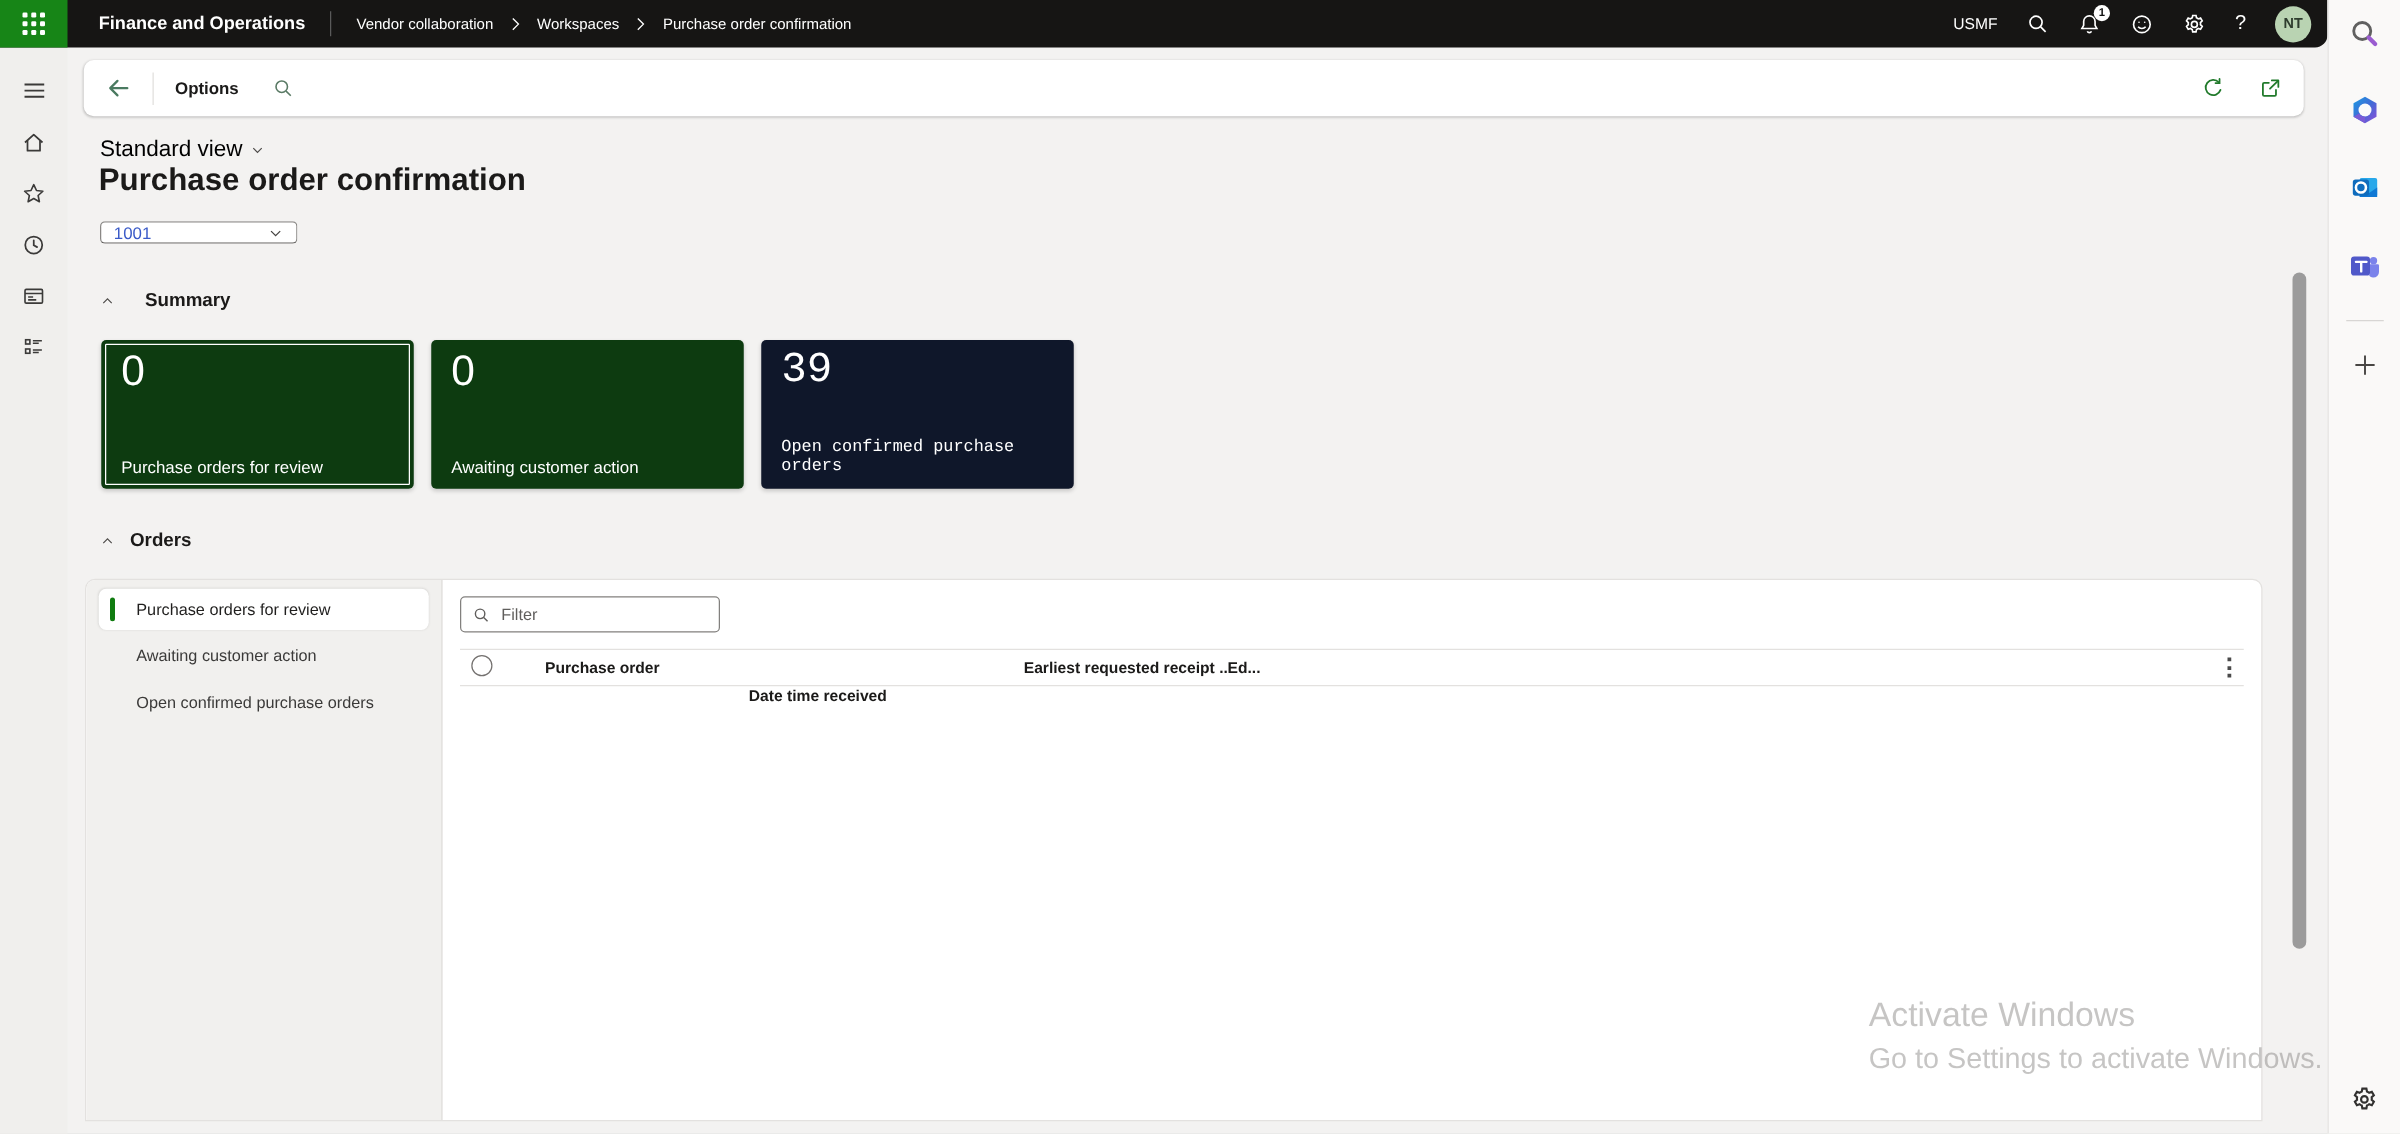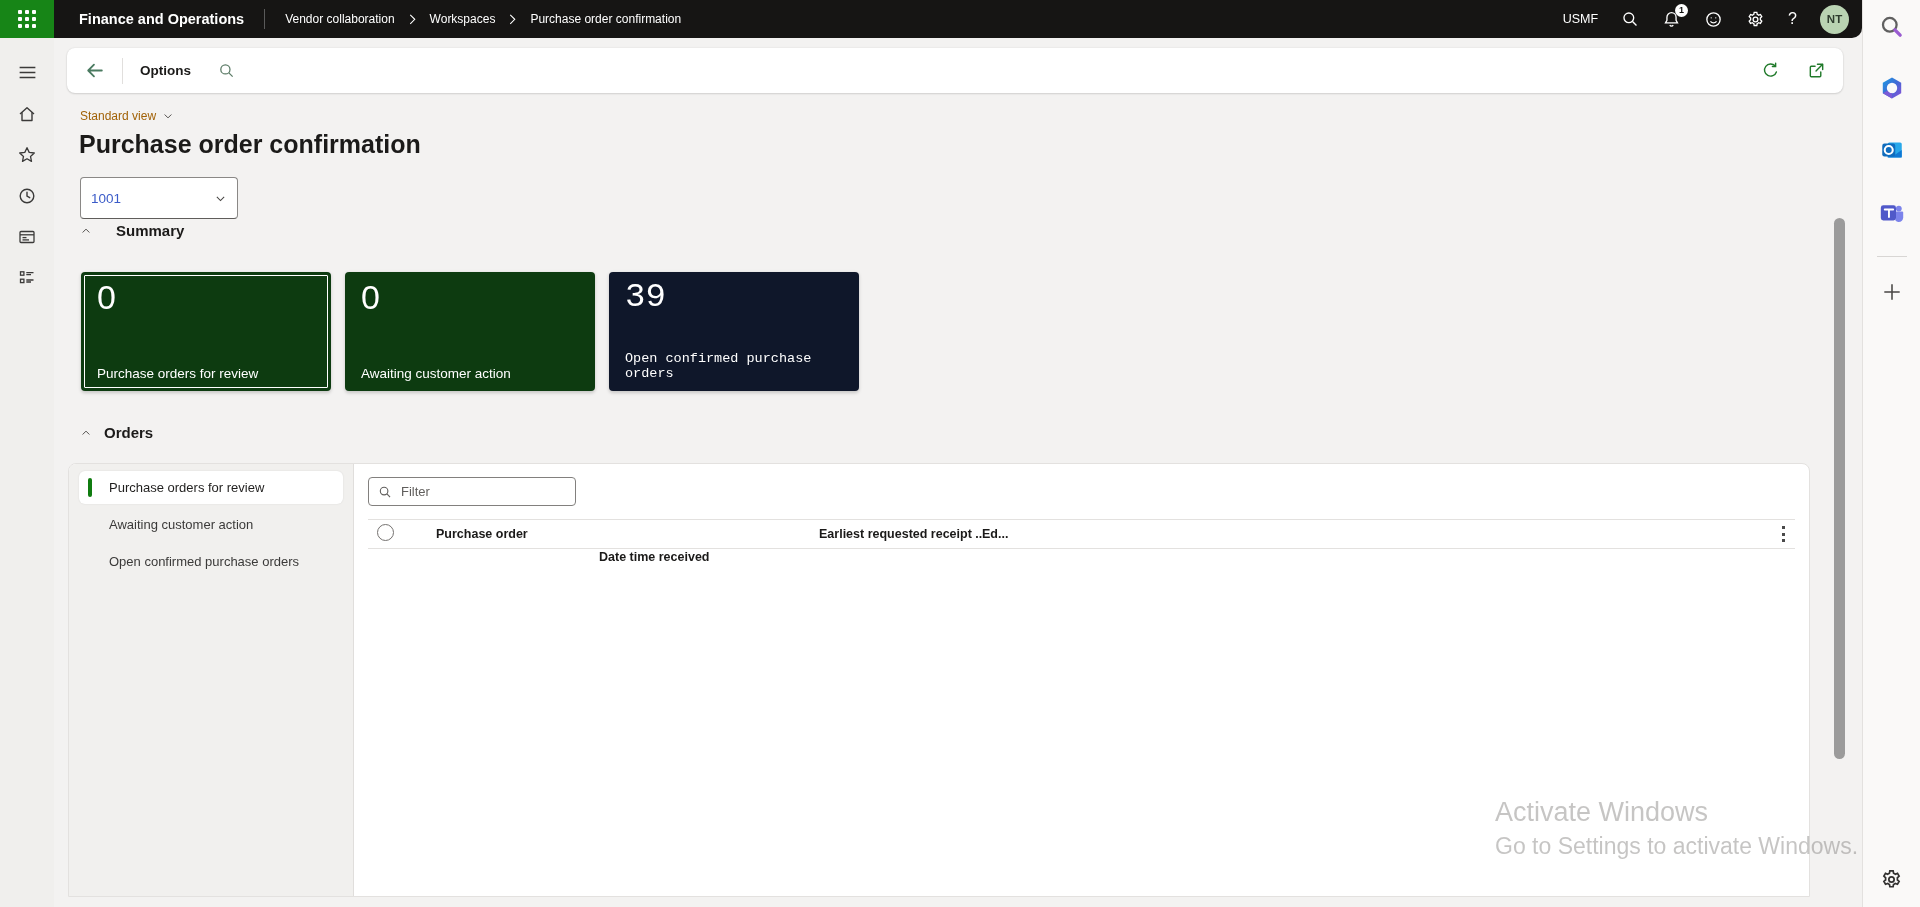--- a/index.html
+++ b/index.html
@@ -49,31 +49,31 @@
               box-shadow:0 0 2px rgba(0,0,0,.10),0 1px 2px rgba(0,0,0,.12);
               display:flex;align-items:center;padding:0 17px;box-sizing:border-box;}
   .back{color:#4a7a60;cursor:pointer;}
   .ab-sep{width:1px;height:26px;background:#e1dfdd;margin:0 17px;}
   .ab-label{font-size:13.5px;font-weight:700;color:#1b1a19;cursor:pointer;}
   .ab-search{margin-left:27px;color:#5a7a65;cursor:pointer;}
   .ab-right{margin-left:auto;display:flex;align-items:center;gap:27px;color:#217a2b;}
   .ab-right > *{cursor:pointer;}
 
   .view-row{position:absolute;left:26px;top:71px;display:flex;align-items:center;gap:6px;
-            font-size:12px;color:#a16207;cursor:pointer;}
+            font-size:18px;color:#000000;cursor:pointer;}
   .page-title{position:absolute;left:25px;top:92px;font-size:25px;font-weight:700;color:#1b1a19;}
-  .combo{position:absolute;left:26px;top:139px;width:158px;height:42px;background:#fff;
+  .combo{position:absolute;left:26px;top:139px;width:158px;height:18px;background:#fff;
          border:1px solid #8a8886;border-bottom-color:#5f5d5b;border-radius:4px;display:flex;align-items:center;
          box-sizing:border-box;padding:0 10px;cursor:pointer;}
   .combo-value{flex:1;font-size:13.5px;color:#3b5bc8;}
 
   .section-head{position:absolute;display:flex;align-items:center;gap:12px;font-size:15px;font-weight:700;
                 color:#1b1a19;cursor:pointer;}
   .chev{color:#4f4d4b;}
-  #summary-head{left:26px;top:184px;gap:24px;}
+  #summary-head{left:26px;top:194px;gap:24px;}
   #orders-head{left:26px;top:386px;}
 
   .tiles{position:absolute;left:27px;top:234px;display:flex;gap:14px;}
   .tile{width:250px;height:119px;border-radius:4px;color:#fff;position:relative;
         box-shadow:0 1.6px 3.6px rgba(0,0,0,.18);cursor:pointer;}
   .tile-dark{background:#0d3b10;}
   .tile-bright{background:#0f172a;font-family:Liberation Mono, monospace;}
   .tile-selected{outline:1px solid #fff;outline-offset:-4px;}
   .tile .num{position:absolute;left:16px;top:6px;font-size:34px;font-weight:400;}
   .tile .lbl{position:absolute;left:16px;bottom:10px;font-size:13.5px;}

